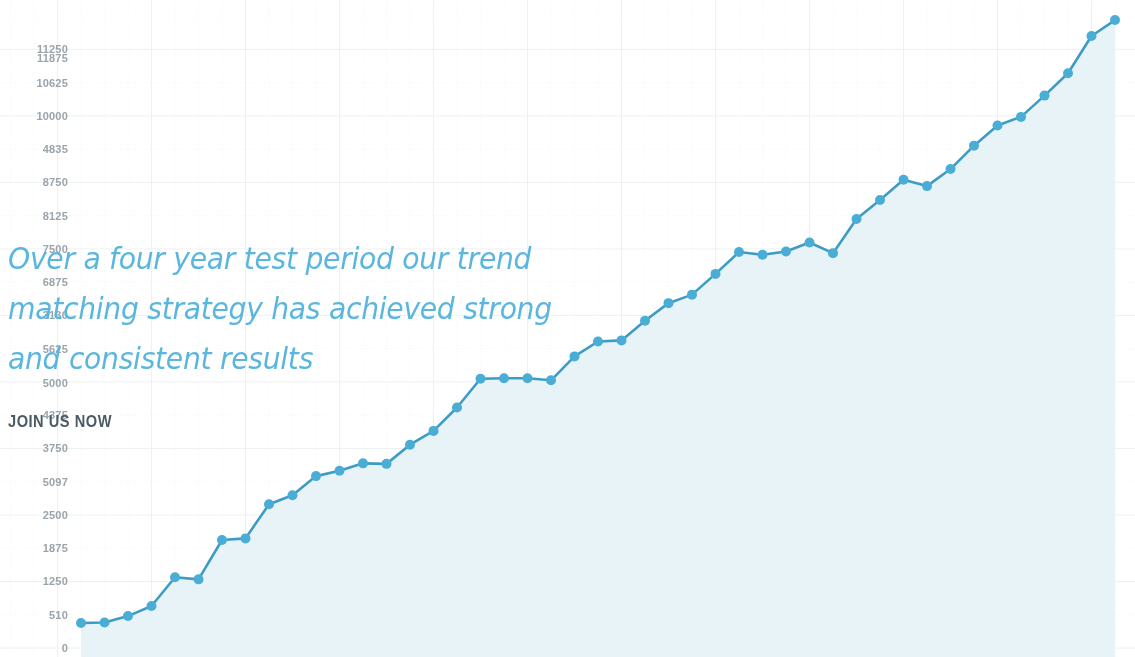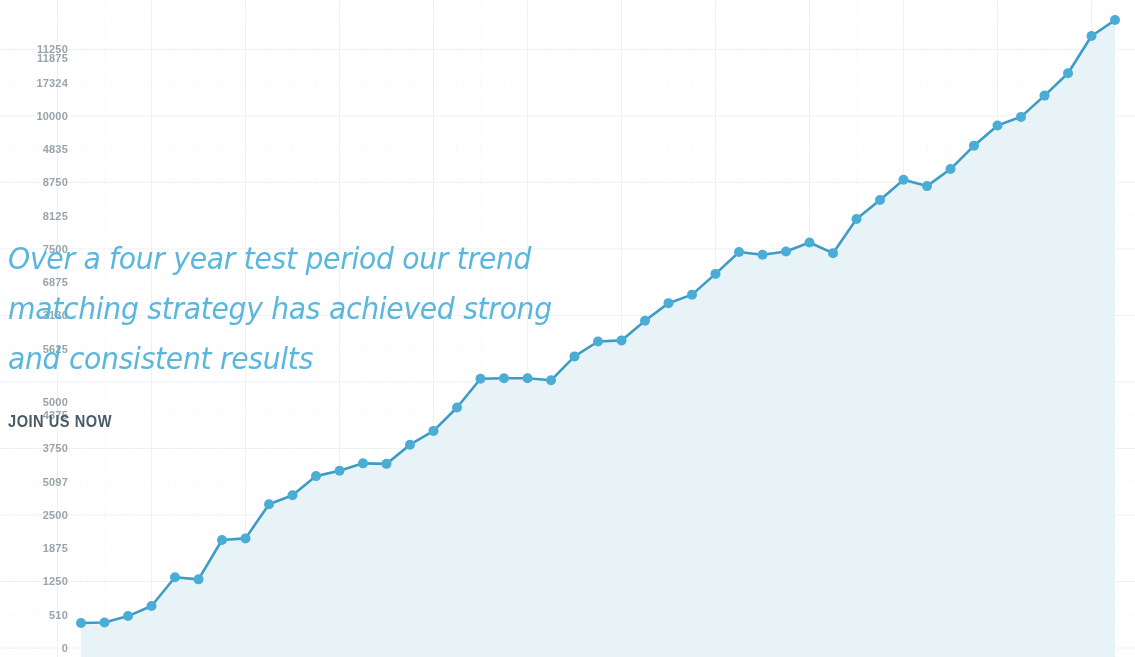--- a/index.html
+++ b/index.html
@@ -221,30 +221,30 @@
 
   <div class="ylabels" id="ylabels">
       <div class="ytick" style="top: 648px;">0</div>
       <div class="ytick" style="top: 614.74px;">510</div>
       <div class="ytick" style="top: 581.48px;">1250</div>
       <div class="ytick" style="top: 548.22px;">1875</div>
       <div class="ytick" style="top: 514.96px;">2500</div>
       <div class="ytick" style="top: 481.7px;">5097</div>
       <div class="ytick" style="top: 448.44px;">3750</div>
       <div class="ytick" style="top: 415.18px;">4375</div>
-      <div class="ytick" style="top: 402px;">5000</div>
+      <div class="ytick" style="top: 383px;">5000</div>
       <div class="ytick" style="top: 348.66px;">5625</div>
       <div class="ytick" style="top: 315.4px;">3130</div>
       <div class="ytick" style="top: 282.14px;">6875</div>
       <div class="ytick" style="top: 248.88px;">7500</div>
       <div class="ytick" style="top: 215.62px;">8125</div>
       <div class="ytick" style="top: 182.36px;">8750</div>
       <div class="ytick" style="top: 149.1px;">4835</div>
       <div class="ytick" style="top: 115.84px;">10000</div>
-      <div class="ytick" style="top: 82.58px;">17324</div>
+      <div class="ytick" style="top: 82.58px;">10625</div>
       <div class="ytick" style="top: 49.32px;">11250</div>
       <div class="ytick" style="top: 16.06px; margin-top: 42px;">11875</div>
     </div>
 
 
   <div class="subtitle" id="subtitle">
       <div>Over a four year test period our trend</div>
       <div>matching strategy has achieved strong</div>
       <div>and consistent results</div>
     </div>

